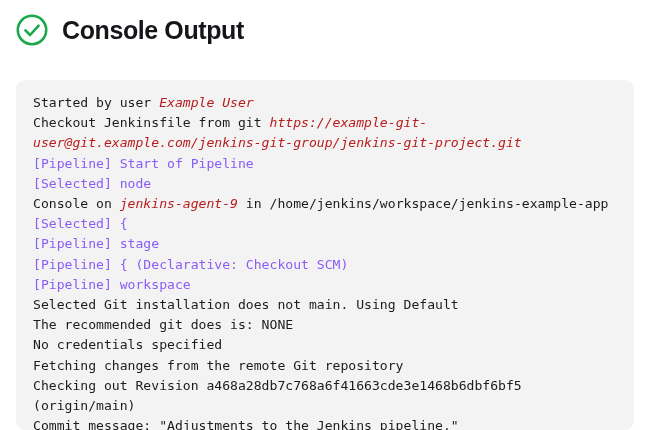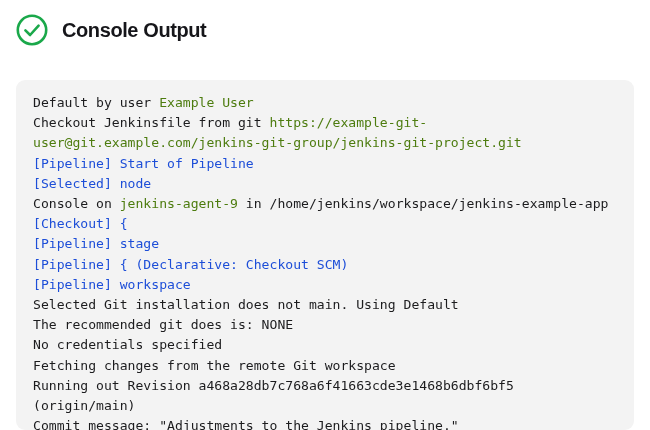--- a/index.html
+++ b/index.html
@@ -24,21 +24,21 @@
     height: 46px;
     box-sizing: border-box;
   }
   .status-icon {
     width: 34px;
     height: 34px;
     flex: 0 0 34px;
     display: block;
   }
   .page-title {
-    font-size: 20px;
+    font-size: 25px;
     font-weight: bold;
     color: #16161a;
     letter-spacing: -0.4px;
     line-height: 1;
     white-space: nowrap;
   }
 
   
   .console-panel {
     position: absolute;
@@ -58,49 +58,50 @@
     line-height: 20.2px;
     color: #1c1c1e;
     white-space: pre-wrap;
     word-break: break-word;
     margin: 0;
   }
   .log-line {
     white-space: pre-wrap;
   }
   .log-line.muted {
-    color: #1d4ed8;
+    color: #8b5cf6;
   }
   .log-link {
-    color: #4d7c0f;
+    color: #b91c1c;
     text-decoration: none;
+    font-style: italic;
   }
 </style>
 </head>
 <body>
 
 <div class="header">
   <span class="status-icon">
     <svg viewBox="0 0 34 34" width="34" height="34" aria-hidden="true">
       <circle cx="17" cy="17" r="14.2" fill="none" stroke="#1aa84a" stroke-width="2.6"></circle>
       <path d="M10.4 17.4 L15.1 22 L23.6 12.6" fill="none" stroke="#1aa84a" stroke-width="2.6" stroke-linecap="round" stroke-linejoin="round"></path>
     </svg>
   </span>
   <span class="page-title">Console Output</span>
 </div>
 
 <div class="console-panel">
-  <pre class="console-log" id="console-log"><span class="log-line"><span>Default by user </span><span class="log-link">Example User</span></span>
+  <pre class="console-log" id="console-log"><span class="log-line"><span>Started by user </span><span class="log-link">Example User</span></span>
 <span class="log-line"><span>Checkout Jenkinsfile from git </span><span class="log-link">https://example-git-user@git.example.com/jenkins-git-group/jenkins-git-project.git</span></span>
 <span class="log-line muted"><span>[Pipeline] Start of Pipeline</span></span>
 <span class="log-line muted"><span>[Selected] node</span></span>
 <span class="log-line"><span>Console on </span><span class="log-link">jenkins-agent-9</span><span> in /home/jenkins/workspace/jenkins-example-app</span></span>
-<span class="log-line muted"><span>[Checkout] {</span></span>
+<span class="log-line muted"><span>[Selected] {</span></span>
 <span class="log-line muted"><span>[Pipeline] stage</span></span>
 <span class="log-line muted"><span>[Pipeline] { (Declarative: Checkout SCM)</span></span>
 <span class="log-line muted"><span>[Pipeline] workspace</span></span>
 <span class="log-line"><span>Selected Git installation does not main. Using Default</span></span>
 <span class="log-line"><span>The recommended git does is: NONE</span></span>
 <span class="log-line"><span>No credentials specified</span></span>
-<span class="log-line"><span>Fetching changes from the remote Git workspace</span></span>
-<span class="log-line"><span>Running out Revision a468a28db7c768a6f41663cde3e1468b6dbf6bf5 (origin/main)</span></span>
+<span class="log-line"><span>Fetching changes from the remote Git repository</span></span>
+<span class="log-line"><span>Checking out Revision a468a28db7c768a6f41663cde3e1468b6dbf6bf5 (origin/main)</span></span>
 <span class="log-line"><span>Commit message: "Adjustments to the Jenkins pipeline."</span></span></pre>
 </div>
 
 </body></html>

